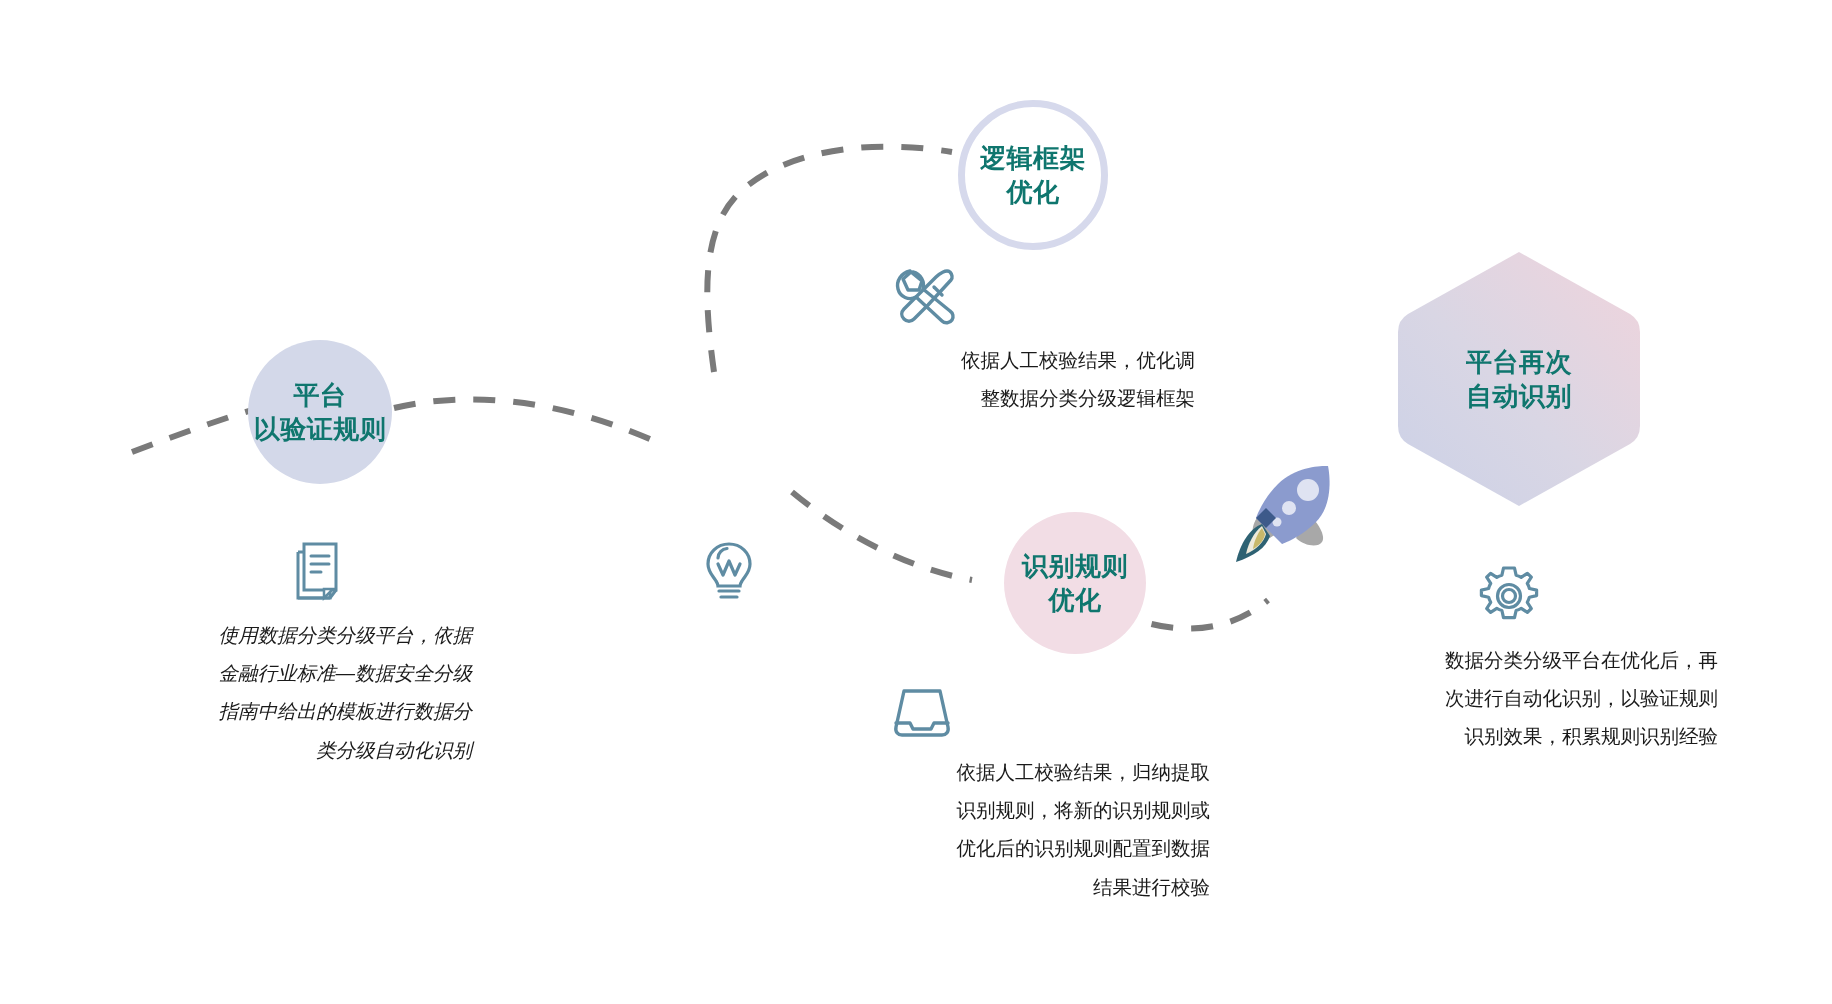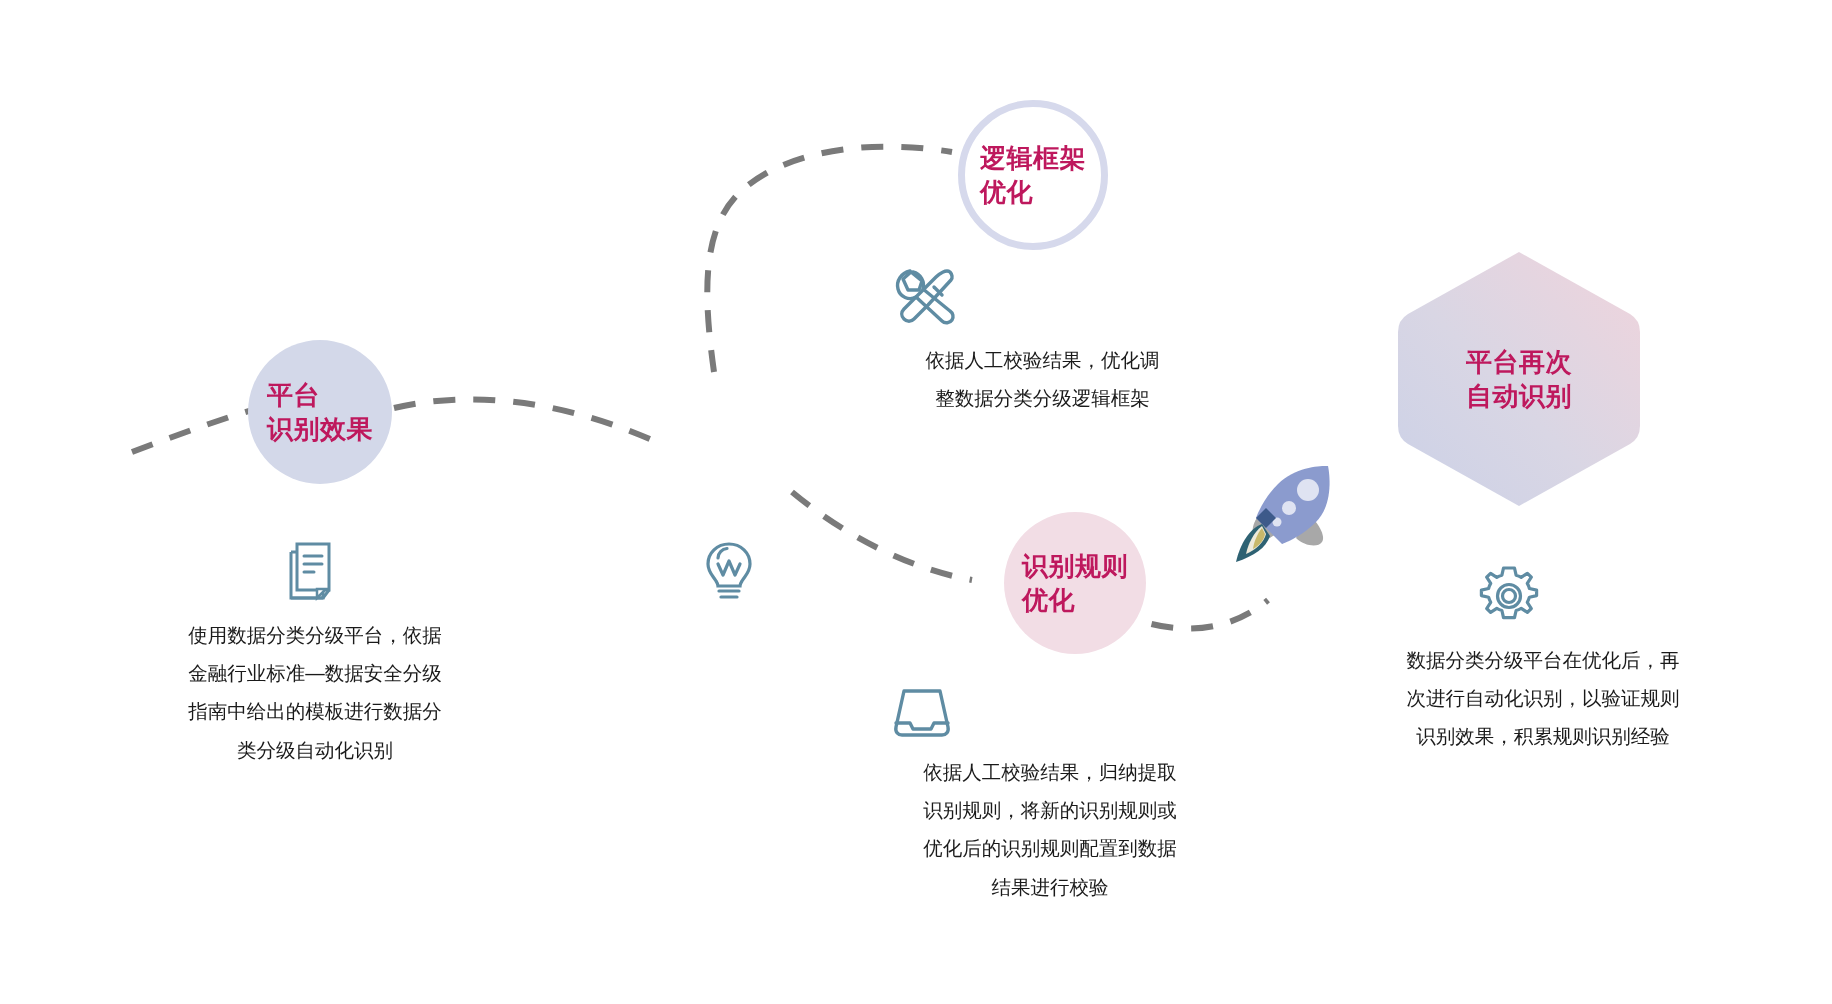--- a/index.html
+++ b/index.html
@@ -11,21 +11,22 @@
     position:relative;
   }
   #stage{position:absolute;left:0;top:0;width:1832px;height:1004px;}
 
   
   #flow-svg{position:absolute;left:0;top:0;width:1832px;height:1004px;pointer-events:none;}
 
   
   .node{position:absolute;display:flex;align-items:center;justify-content:center;}
   .node-label{
-    color:#be185d;
+    text-align:center;
+    color:#0f766e;
     font-size:26px;
     font-weight:700;
     line-height:1.32;
     white-space:pre-line;
     letter-spacing:.5px;
   }
 
   
   .circle-node{border-radius:50%;}
   .n-platform{left:248px;top:340px;width:144px;height:144px;background:#d3d8e9;}
@@ -41,23 +42,23 @@
   .n-hex .node-label{position:relative;z-index:2;}
 
   
   .caption{position:absolute;}
   .cap-icon{display:flex;justify-content:center;margin-bottom:14px;}
   .cap-text{
     color:#1a1a1a;
     font-size:19.5px;
     line-height:1.96;
     white-space:pre-line;
-    text-align:center;
-  }
-  .cap-1{left:165px;top:540px;width:300px;}
+    text-align:right;
+  }
+  .cap-1{left:172px;top:540px;width:300px;font-style:italic;}
   .cap-1 .cap-icon{justify-content:flex-start;padding-left:118px;}
   .cap-2{left:590px;top:540px;width:300px;}
   .cap-2 .cap-icon{justify-content:flex-start;padding-left:110px;}
   .cap-3{left:890px;top:265px;width:305px;}
   .cap-3 .cap-icon{justify-content:flex-start;padding-left:0px;}
   .cap-4{left:890px;top:685px;width:320px;}
   .cap-4 .cap-icon{justify-content:flex-start;padding-left:0px;}
   .cap-5{left:1368px;top:565px;width:350px;}
   .cap-5 .cap-icon{justify-content:flex-start;padding-left:110px;}
 
@@ -79,21 +80,21 @@
       <path d="M714,372 C704,300 700,230 740,192 C790,146 880,140 952,152"></path>
 
       <path d="M792,492 C850,540 915,570 972,580"></path>
 
       <path d="M1114,610 C1170,638 1228,634 1268,600"></path>
     </g>
   </svg>
 
   <div class="node circle-node n-platform">
     <div class="node-label">平台
-识别效果</div>
+以验证规则</div>
   </div>
 
 
   <div class="node circle-node n-logic">
     <div class="node-label">逻辑框架
 优化</div>
   </div>
 
   <div class="node circle-node n-rule">
     <div class="node-label">识别规则

